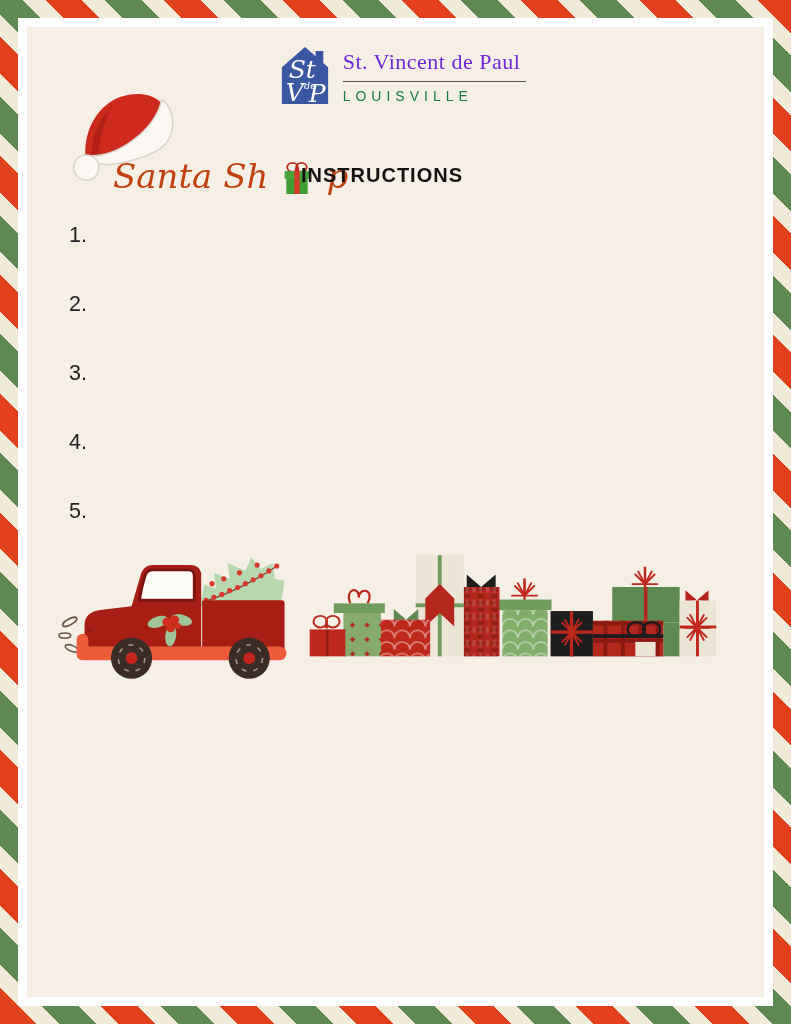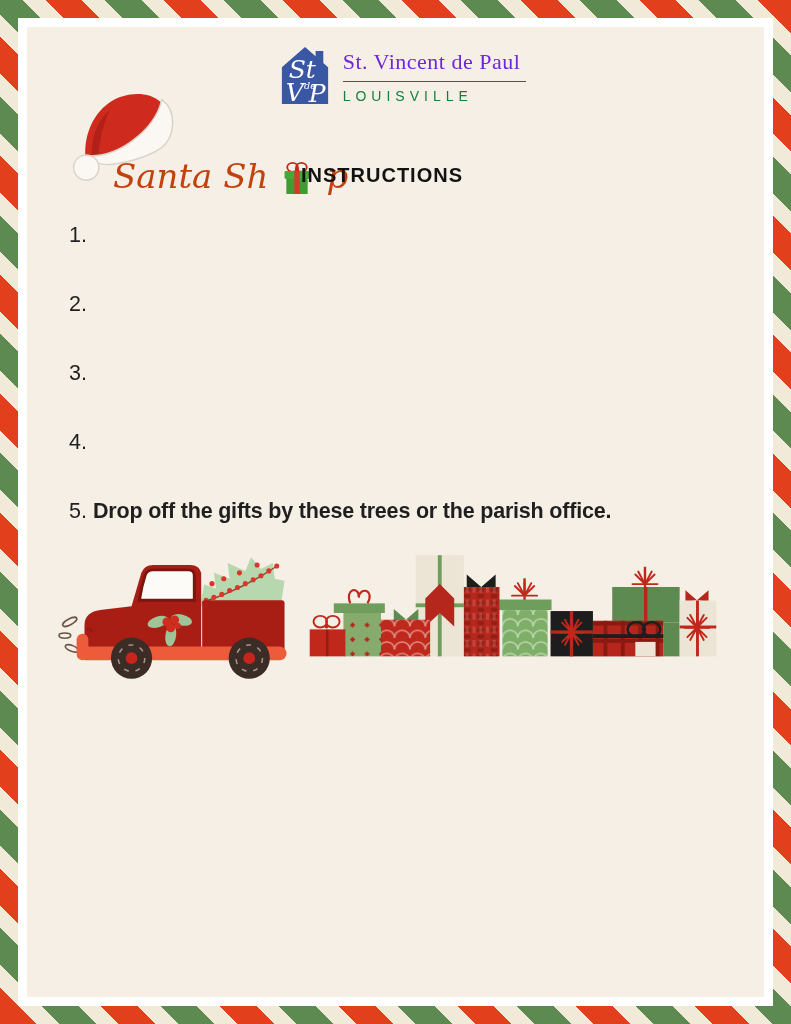--- a/index.html
+++ b/index.html
@@ -117,21 +117,20 @@
         <span class="num">2.</span>
       </li>
       <li>
         <span class="num">3.</span>
       </li>
       <li>
         <span class="num">4.</span>
       </li>
       <li>
         <span class="num">5.</span>
-        <span class="txt"><span></span><span class="b">Drop off the gifts by these trees or the parish office.</span><span></span></span>
       </li>
     </ol>
 
     <div class="illustrations">
 
       <svg class="truck-svg" viewBox="0 0 236 132">
 
         <g fill="#f5efe6" stroke="#6b5546" stroke-width="1.6">
           <ellipse cx="13" cy="72" rx="8" ry="3" transform="rotate(-28 13 72)"></ellipse>
           <ellipse cx="8" cy="86" rx="6" ry="2.6"></ellipse>

